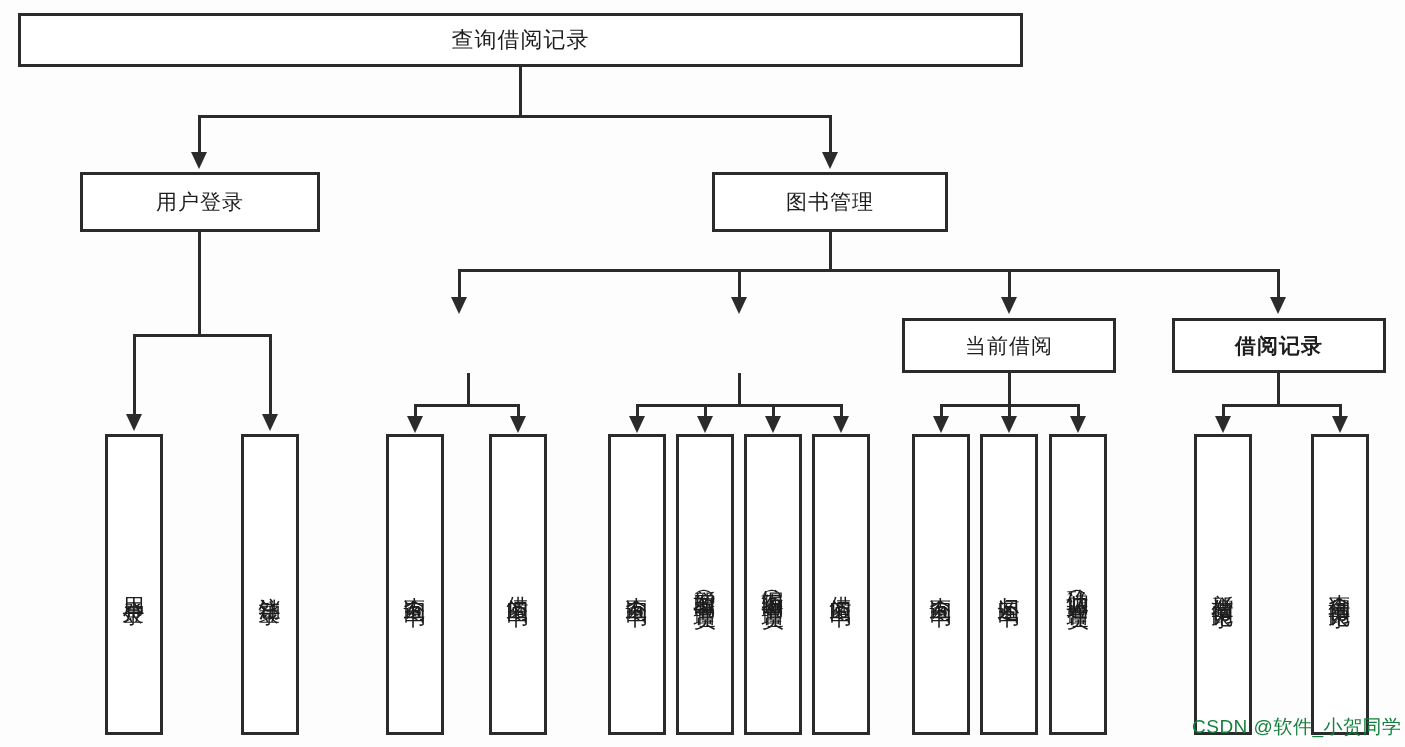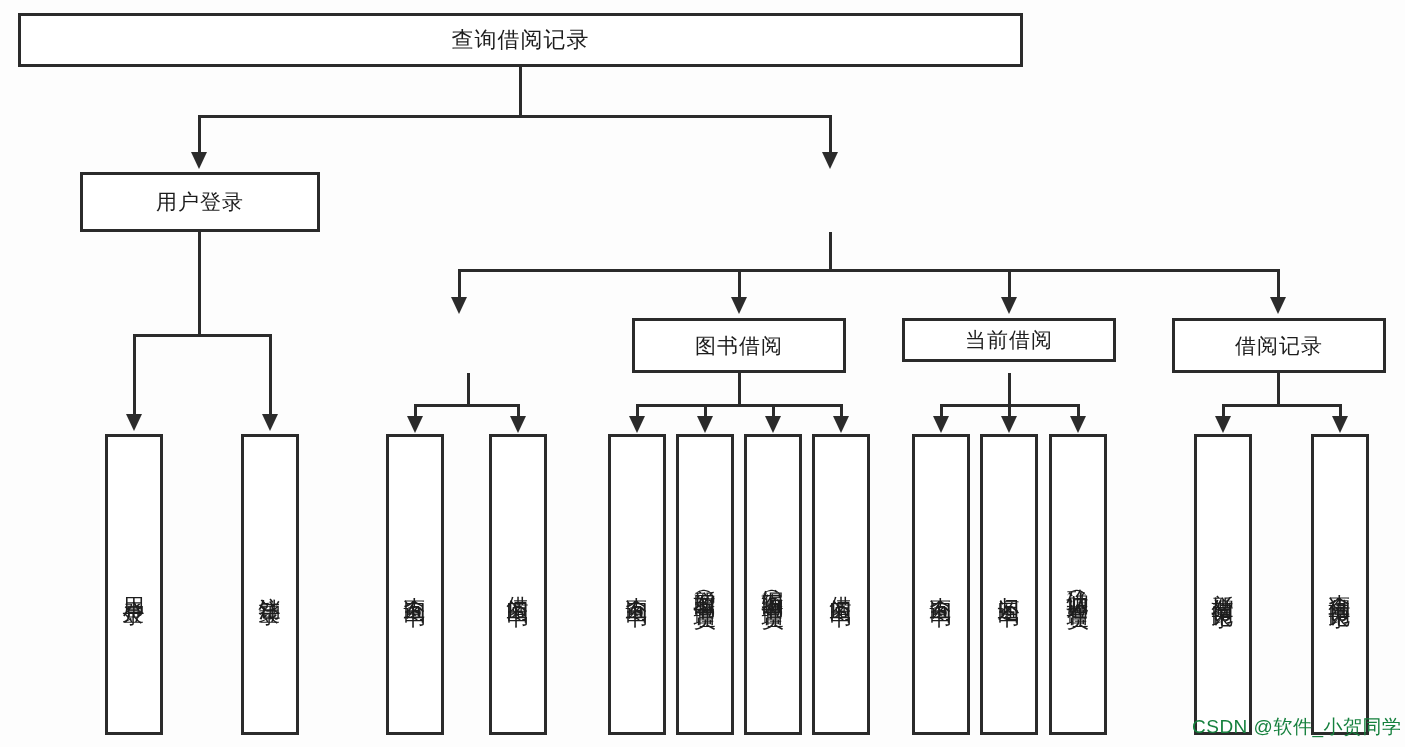--- a/index.html
+++ b/index.html
@@ -90,47 +90,47 @@
 
   <div class="conn h" style="left:198px; top:115px; width:634px;"></div>
 
   <div class="conn v" style="left:198px; top:115px; height:42px;"></div>
   <div class="arrow" style="left:191px; top:152px;"></div>
   <div class="conn v" style="left:829px; top:115px; height:42px;"></div>
   <div class="arrow" style="left:822px; top:152px;"></div>
 
   <div class="node horizontal" style="left:80px; top:172px; width:240px; height:60px;">
     <span>用户登录</span>
+  </div>
+  <div class="node horizontal" style="left:712px; top:172px; width:236px; height:60px;">
+    <span>图书管理</span>
   </div>
 
   <div class="conn v" style="left:198px; top:232px; height:104px;"></div>
   <div class="conn h" style="left:133px; top:334px; width:139px;"></div>
   <div class="conn v" style="left:133px; top:334px; height:84px;"></div>
   <div class="arrow" style="left:126px; top:414px;"></div>
   <div class="conn v" style="left:269px; top:334px; height:84px;"></div>
   <div class="arrow" style="left:262px; top:414px;"></div>
 
   <div class="conn v" style="left:829px; top:232px; height:39px;"></div>
   <div class="conn h" style="left:458px; top:269px; width:821px;"></div>
   <div class="conn v" style="left:458px; top:269px; height:32px;"></div>
   <div class="arrow" style="left:451px; top:297px;"></div>
   <div class="conn v" style="left:738px; top:269px; height:32px;"></div>
   <div class="arrow" style="left:731px; top:297px;"></div>
   <div class="conn v" style="left:1008px; top:269px; height:32px;"></div>
   <div class="arrow" style="left:1001px; top:297px;"></div>
   <div class="conn v" style="left:1277px; top:269px; height:32px;"></div>
   <div class="arrow" style="left:1270px; top:297px;"></div>
 
-  <div class="node horizontal" style="left:632px; top:318px; width:214px; height:55px;">
-    <span>图书借阅</span>
-  </div>
-  <div class="node horizontal" style="left:902px; top:318px; width:214px; height:44px;">
+  <div class="node horizontal" style="left:902px; top:318px; width:214px; height:55px;">
     <span>当前借阅</span>
   </div>
-  <div class="node horizontal" style="left:1172px; top:318px; width:214px; height:55px;">
+  <div class="node horizontal" style="left:1172px; top:318px; width:214px; height:55px;font-weight:bold;">
     <span>借阅记录</span>
   </div>
 
   <div class="conn v" style="left:467px; top:373px; height:33px;"></div>
   <div class="conn h" style="left:414px; top:404px; width:106px;"></div>
   <div class="conn v" style="left:414px; top:404px; height:16px;"></div>
   <div class="arrow" style="left:407px; top:416px;"></div>
   <div class="conn v" style="left:517px; top:404px; height:16px;"></div>
   <div class="arrow" style="left:510px; top:416px;"></div>
 

